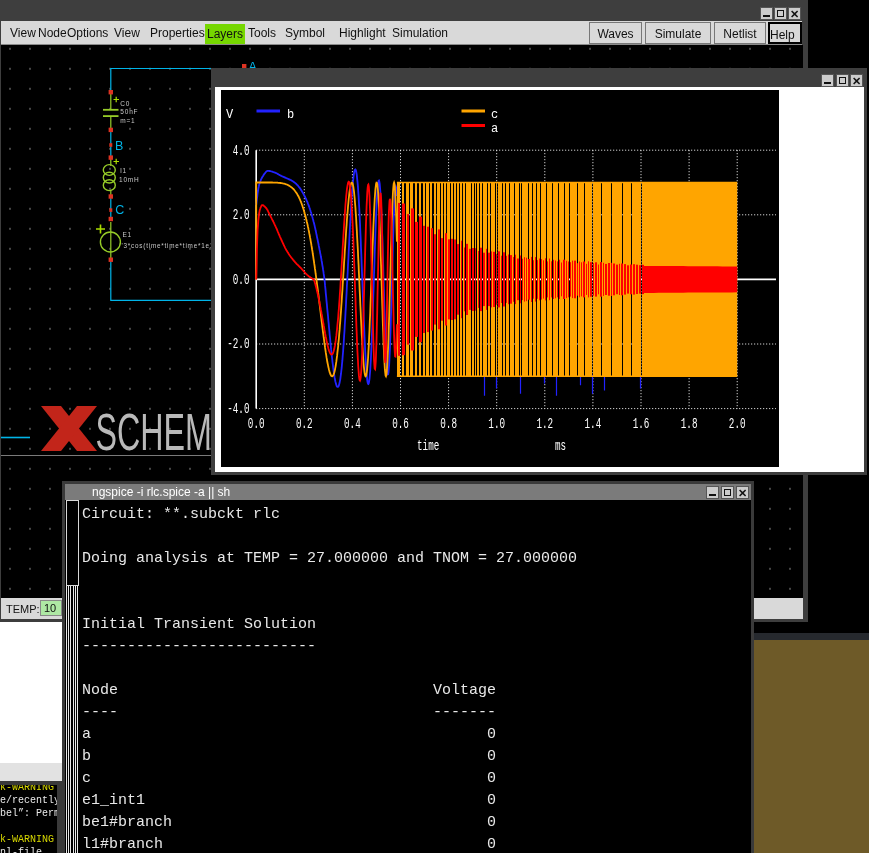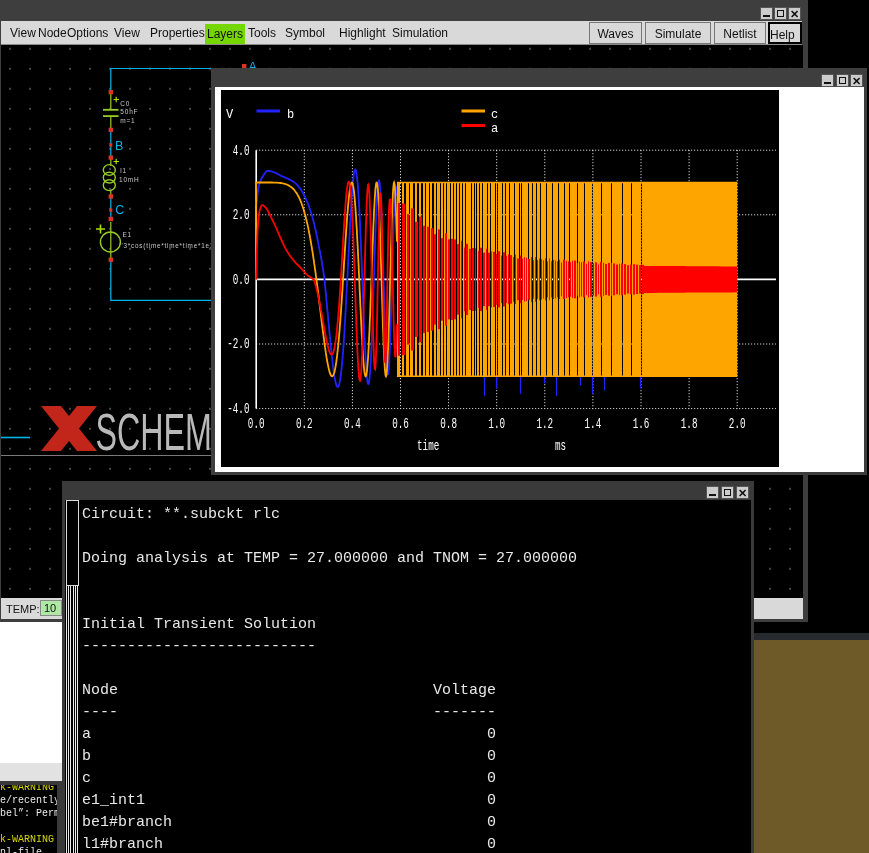--- a/index.html
+++ b/index.html
@@ -103,20 +103,23 @@
       </svg>
   </div>
 
   <div class="abs" style="left:1px;top:598px;width:802px;height:21px;background:#d9d9d9;font-size:11px;color:#111">
     <span class="abs" style="left:5px;top:5px">TEMP:</span>
     <span class="abs" style="left:39px;top:2px;width:22px;height:16px;background:#aee8a4;border:1px solid #888;padding:1px 0 0 3px">10</span>
   </div>
 </div>
 
 <div class="abs" style="left:62px;top:481px;width:692px;height:372px;background:#3a3a3a">
+  <div class="abs tb" style="left:3px;top:3px;width:686px;height:16px;font-size:11px;">
+    <span style="position:absolute;left:27px;top:1px;font-size:12px;">ngspice -i rlc.spice -a || sh</span>
+  </div>
   <div class="wbtn" style="left:644px;top:5px;width:13px;height:13px;">
       <i class="mn"></i>
     </div>
   <div class="wbtn" style="left:659px;top:5px;width:13px;height:13px;">
       <i class="mx"></i>
     </div>
   <div class="wbtn" style="left:674px;top:5px;width:13px;height:13px;font-size:11px;line-height:12px;">✕</div>
   <div class="abs" style="left:3px;top:19px;width:686px;height:353px;background:#000;overflow:hidden">
 
     <div class="abs" style="left:1px;top:0;width:13px;height:353px;

